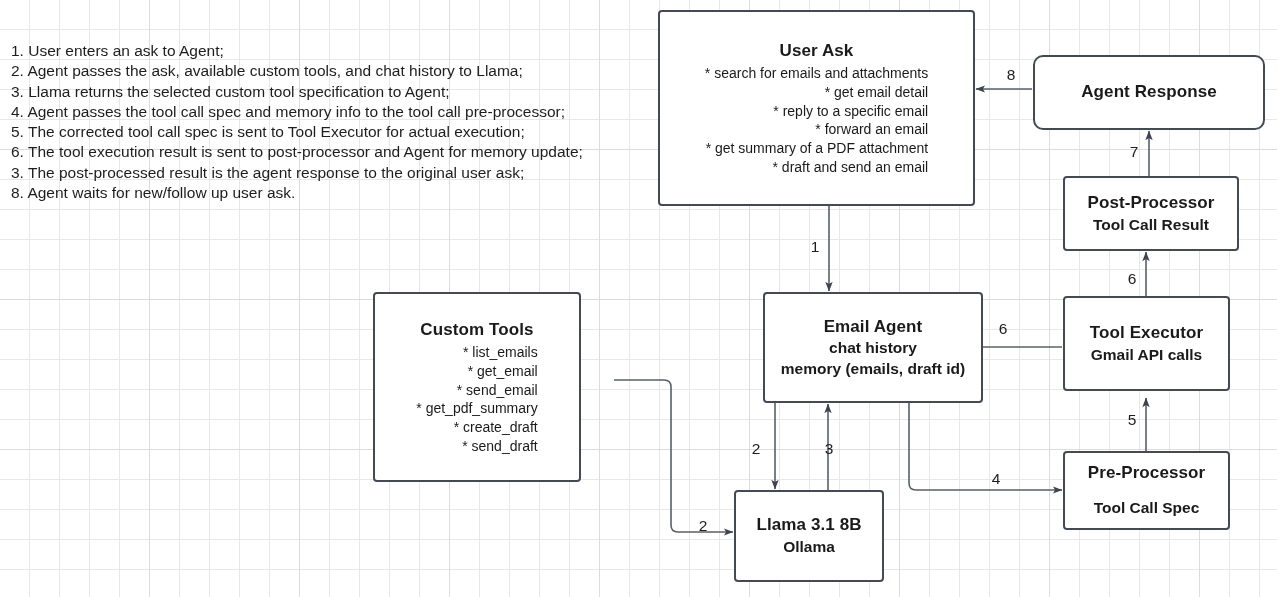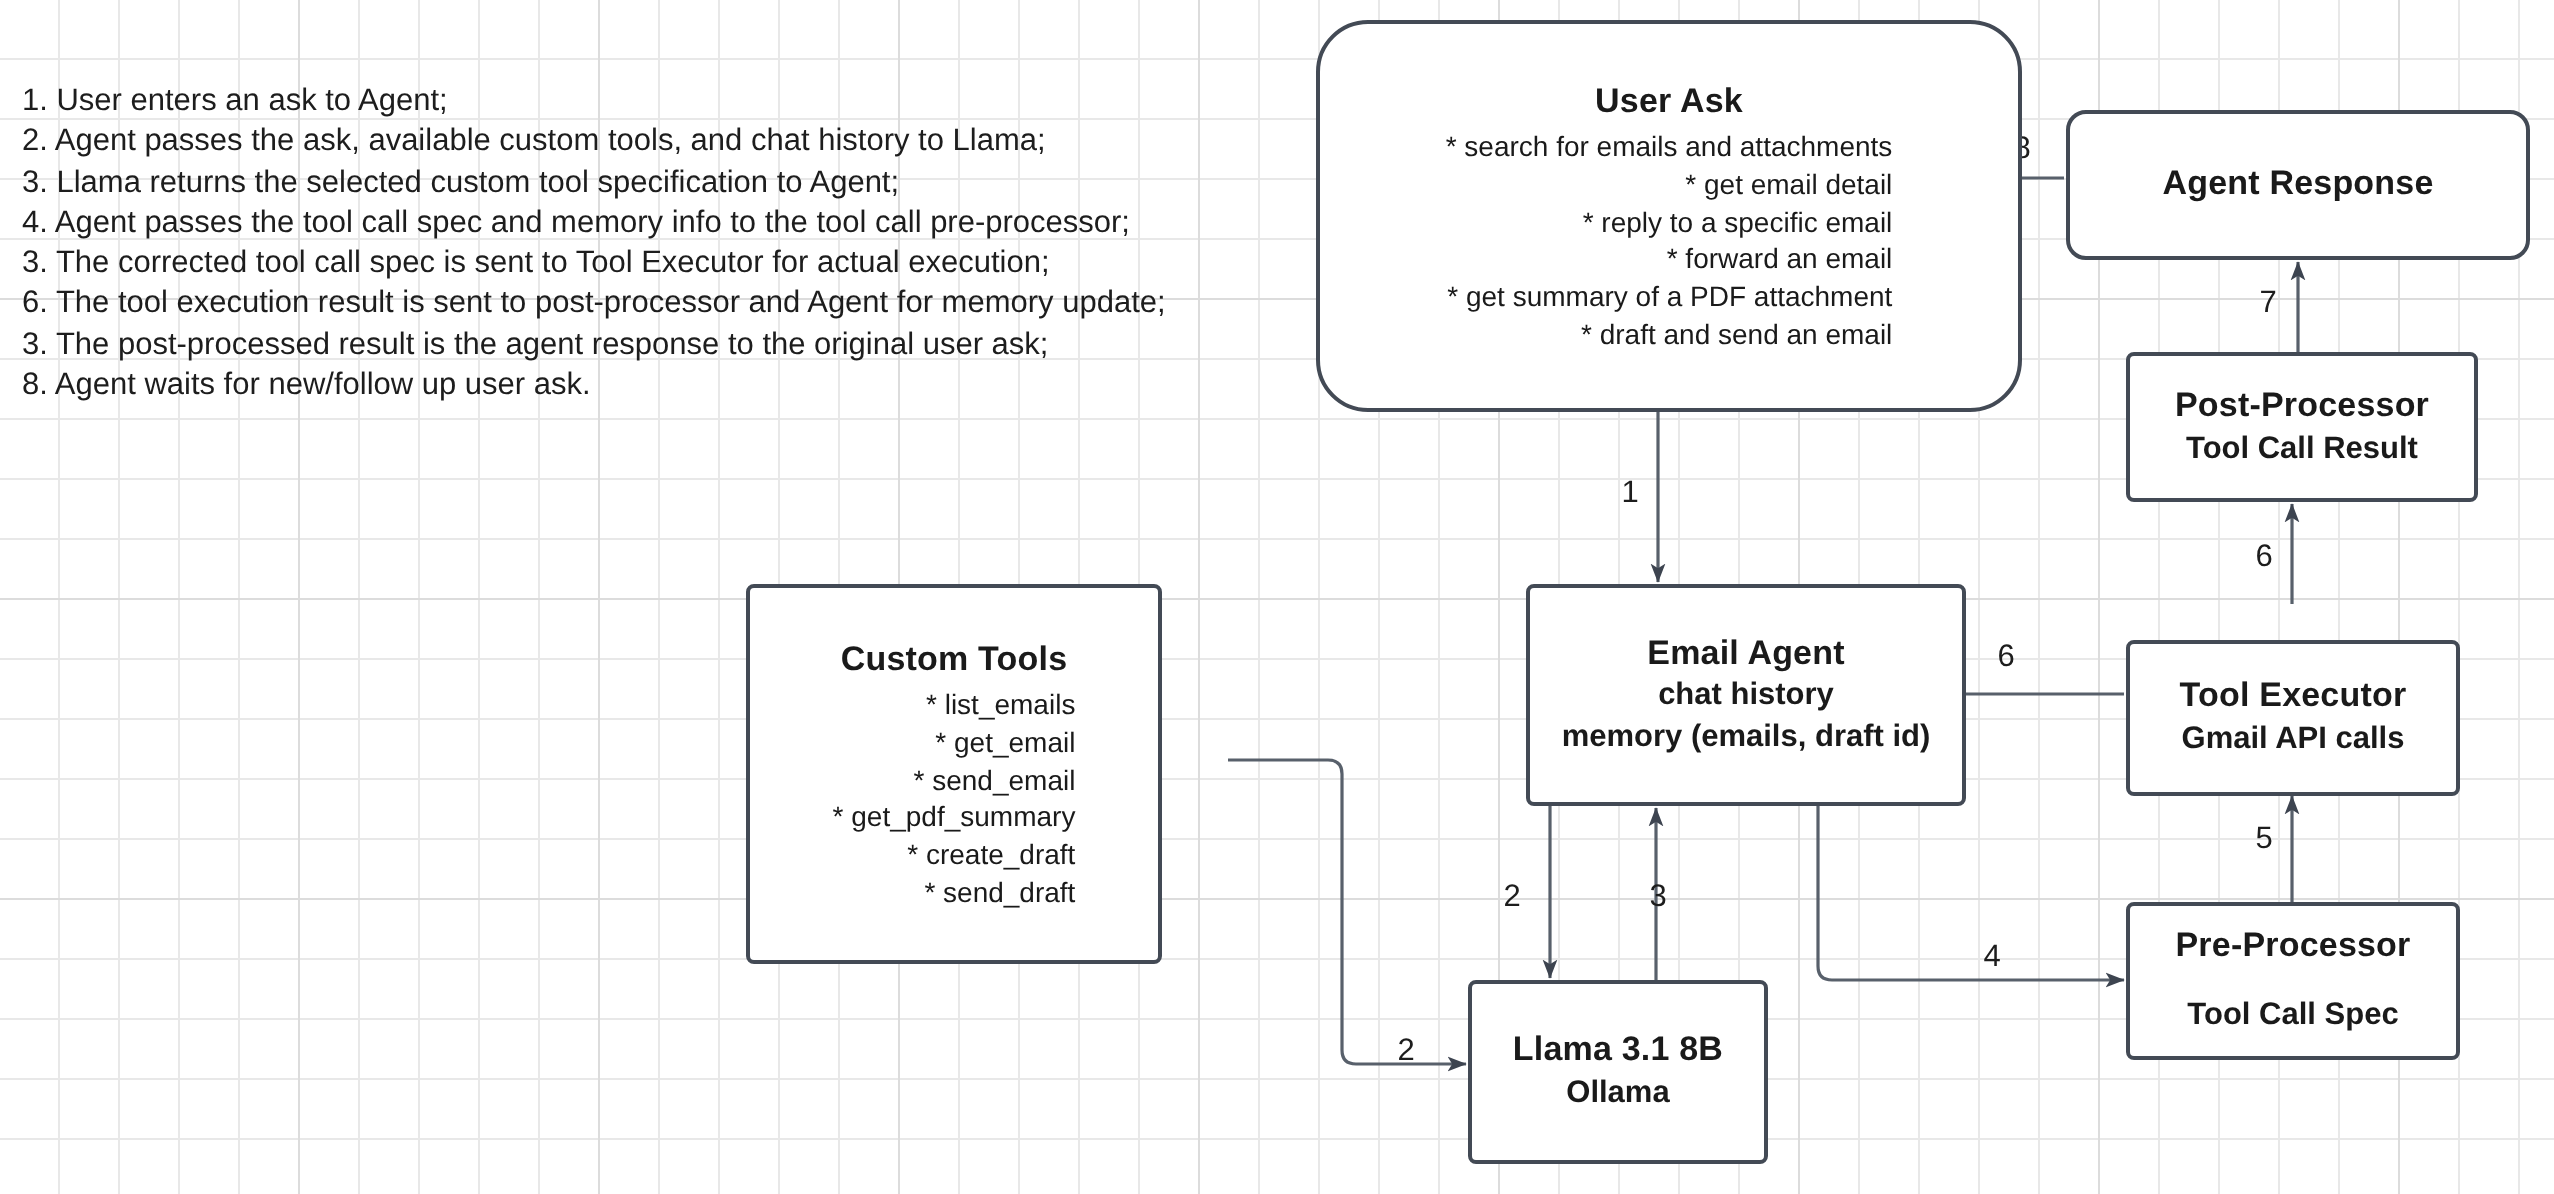--- a/index.html
+++ b/index.html
@@ -65,26 +65,26 @@
     font-weight: bold;
   }
   .node .lines {
     font-size: 14px;
     font-weight: normal;
     text-align: right;
   }
   .node .lines div { white-space: nowrap; }
 
   
-  #node-user-ask      { left: 658px;  top: 10px;  width: 353px; height: 196px; border-radius: 26px; }
+  #node-user-ask      { left: 658px;  top: 10px;  width: 317px; height: 196px; }
   #node-agent-response{ left: 1033px; top: 55px;  width: 232px; height: 75px; border-radius: 10px;  }
   #node-post-processor{ left: 1063px; top: 176px; width: 176px; height: 75px;  }
   #node-custom-tools  { left: 373px;  top: 292px; width: 208px; height: 190px; }
   #node-email-agent   { left: 719px;  top: 292px; width: 220px; height: 111px; margin-left: 44px; }
-  #node-tool-executor { left: 1063px; top: 320px; width: 167px; height: 78px; justify-content: center;  }
+  #node-tool-executor { left: 1063px; top: 296px; width: 167px; height: 95px; justify-content: center;  }
   #node-pre-processor { left: 1063px; top: 451px; width: 167px; height: 79px; gap: 13px;  }
   #node-llama         { left: 734px;  top: 490px; width: 150px; height: 92px;  }
 
   #node-user-ask .title { margin-bottom: 2px; }
   #node-custom-tools .title { margin-bottom: 2px; }
 
   .legend {
     position: absolute;
     left: 11px;
     top: 41px;
@@ -147,21 +147,21 @@
   <div class="edge-label" style="left:988px; top:320px; width:30px;">6</div>
   <div class="edge-label" style="left:1117px; top:270px; width:30px;">6</div>
   <div class="edge-label" style="left:1119px; top:143px; width:30px;">7</div>
   <div class="edge-label" style="left:996px; top:66px; width:30px;">8</div>
 
   <div class="legend">
     <div>1. User enters an ask to Agent;</div>
     <div>2. Agent passes the ask, available custom tools, and chat history to Llama;</div>
     <div>3. Llama returns the selected custom tool specification to Agent;</div>
     <div>4. Agent passes the tool call spec and memory info to the tool call pre-processor;</div>
-    <div>3. The corrected tool call spec is sent to Tool Executor for actual execution;</div>
+    <div>5. The corrected tool call spec is sent to Tool Executor for actual execution;</div>
     <div>6. The tool execution result is sent to post-processor and Agent for memory update;</div>
     <div>3. The post-processed result is the agent response to the original user ask;</div>
     <div>8. Agent waits for new/follow up user ask.</div>
   </div>
 
   <div class="node" id="node-user-ask">
     <div class="title">User Ask</div>
     <div class="lines">
       <div>* search for emails and attachments</div>
       <div>* get email detail</div>

